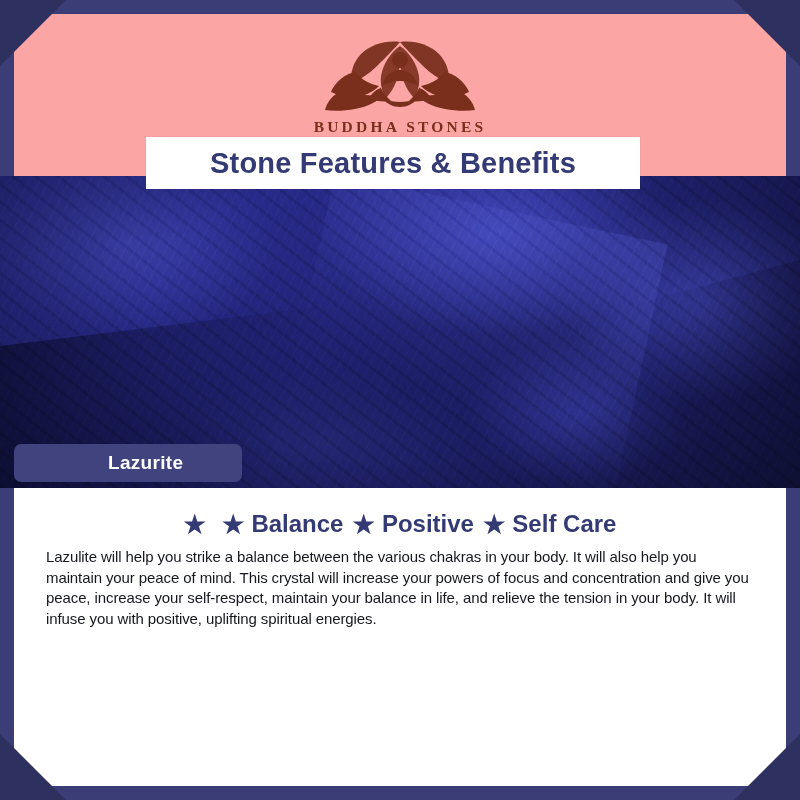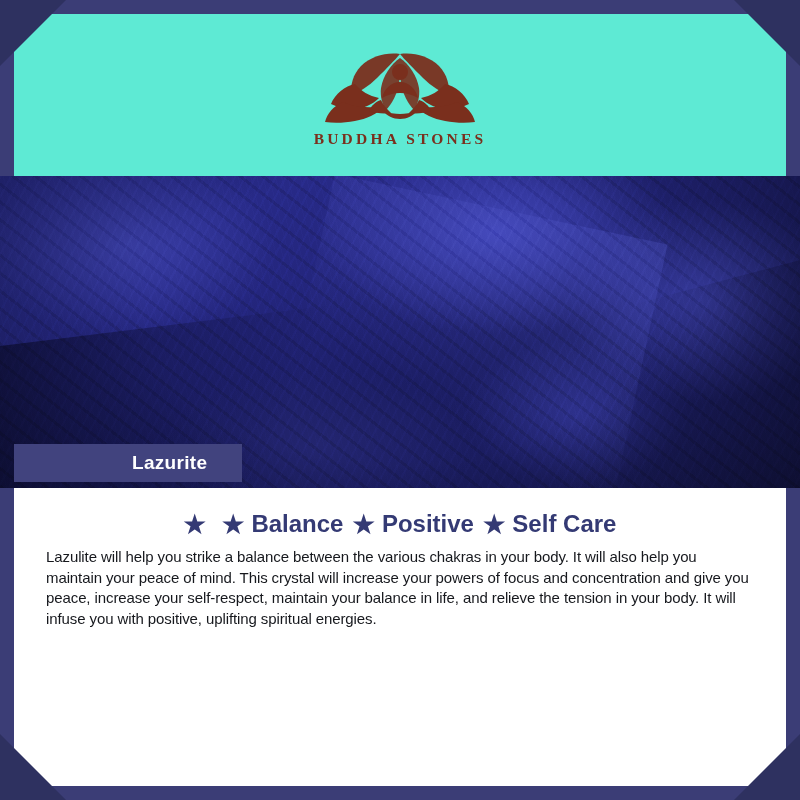--- a/index.html
+++ b/index.html
@@ -49,25 +49,25 @@
     width: 772px; height: 772px;
     background: #f7f1ec;
     overflow: hidden;
     z-index: 2;
   }
 
   
   .header {
     position: relative;
     height: 180px;
-    background: #5eead4;
+    background: #fca5a5;
     display: flex;
     flex-direction: column;
     align-items: center;
-    padding-top: 20px;
+    padding-top: 8px;
   }
   .logo-mark {
     width: 150px; height: 92px;
     display: block;
   }
   .brand-name {
     margin-top: 4px;
     font-size: 15.5px;
     letter-spacing: 3.2px;
     color: #7a2f1d;
@@ -151,22 +151,23 @@
   }
 
   
   .caption {
     position: absolute;
     left: 14px; top: 444px;
     width: 228px; height: 38px;
     background: #41437e;
     display: flex;
     align-items: center;
-    padding-left: 118px;
+    padding-left: 94px;
     z-index: 7;
+    border-radius: 7px;
   }
   .caption span {
     color: #ffffff;
     font-size: 19px;
     font-weight: bold;
     letter-spacing: 0.3px;
   }
 
   
   .body-panel {
@@ -237,20 +238,23 @@
           <path d="M56 66 C50 68 46 72 44 77 C50 79 58 80 66 79 C62 75 58 71 56 66 Z"></path>
           <path d="M94 66 C100 68 104 72 106 77 C100 79 92 80 84 79 C88 75 92 71 94 66 Z"></path>
           <path d="M57 76 C62 82 68 85 75 85 C82 85 88 82 93 76 C86 79 80 80 75 80 C70 80 64 79 57 76 Z"></path>
         </g>
       </svg>
       <div class="brand-name">BUDDHA STONES</div>
     </div>
 
   </div>
 
+  <div class="title-bar">
+    <h1>Stone Features &amp; Benefits</h1>
+  </div>
 
   <div class="photo">
     <div class="rock"></div>
     <div class="facet-a"></div>
     <div class="facet-b"></div>
     <div class="facet-c"></div>
     <div class="tex"></div>
     <div class="vignette"></div>
   </div>
 

